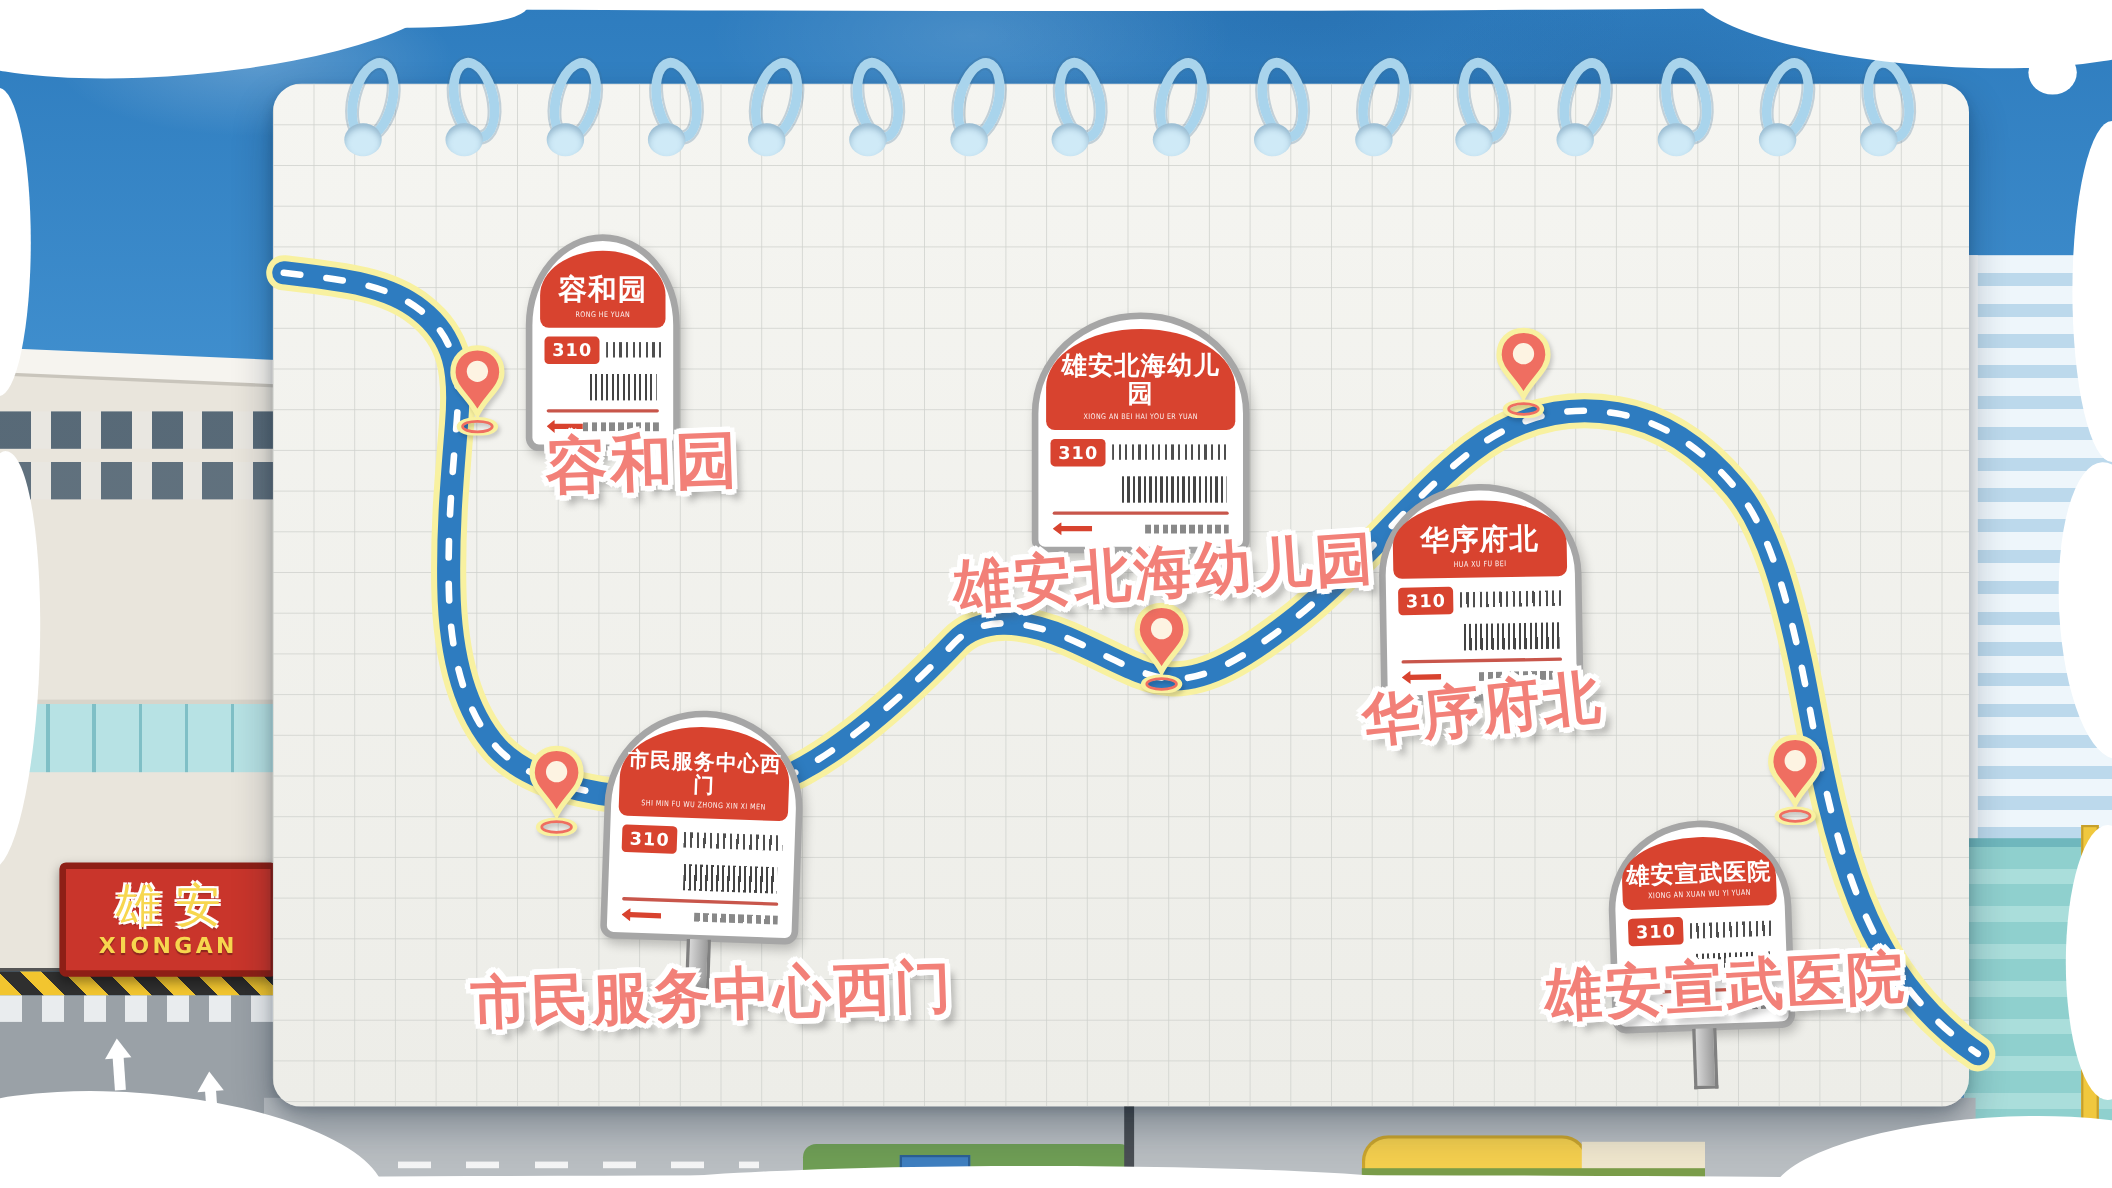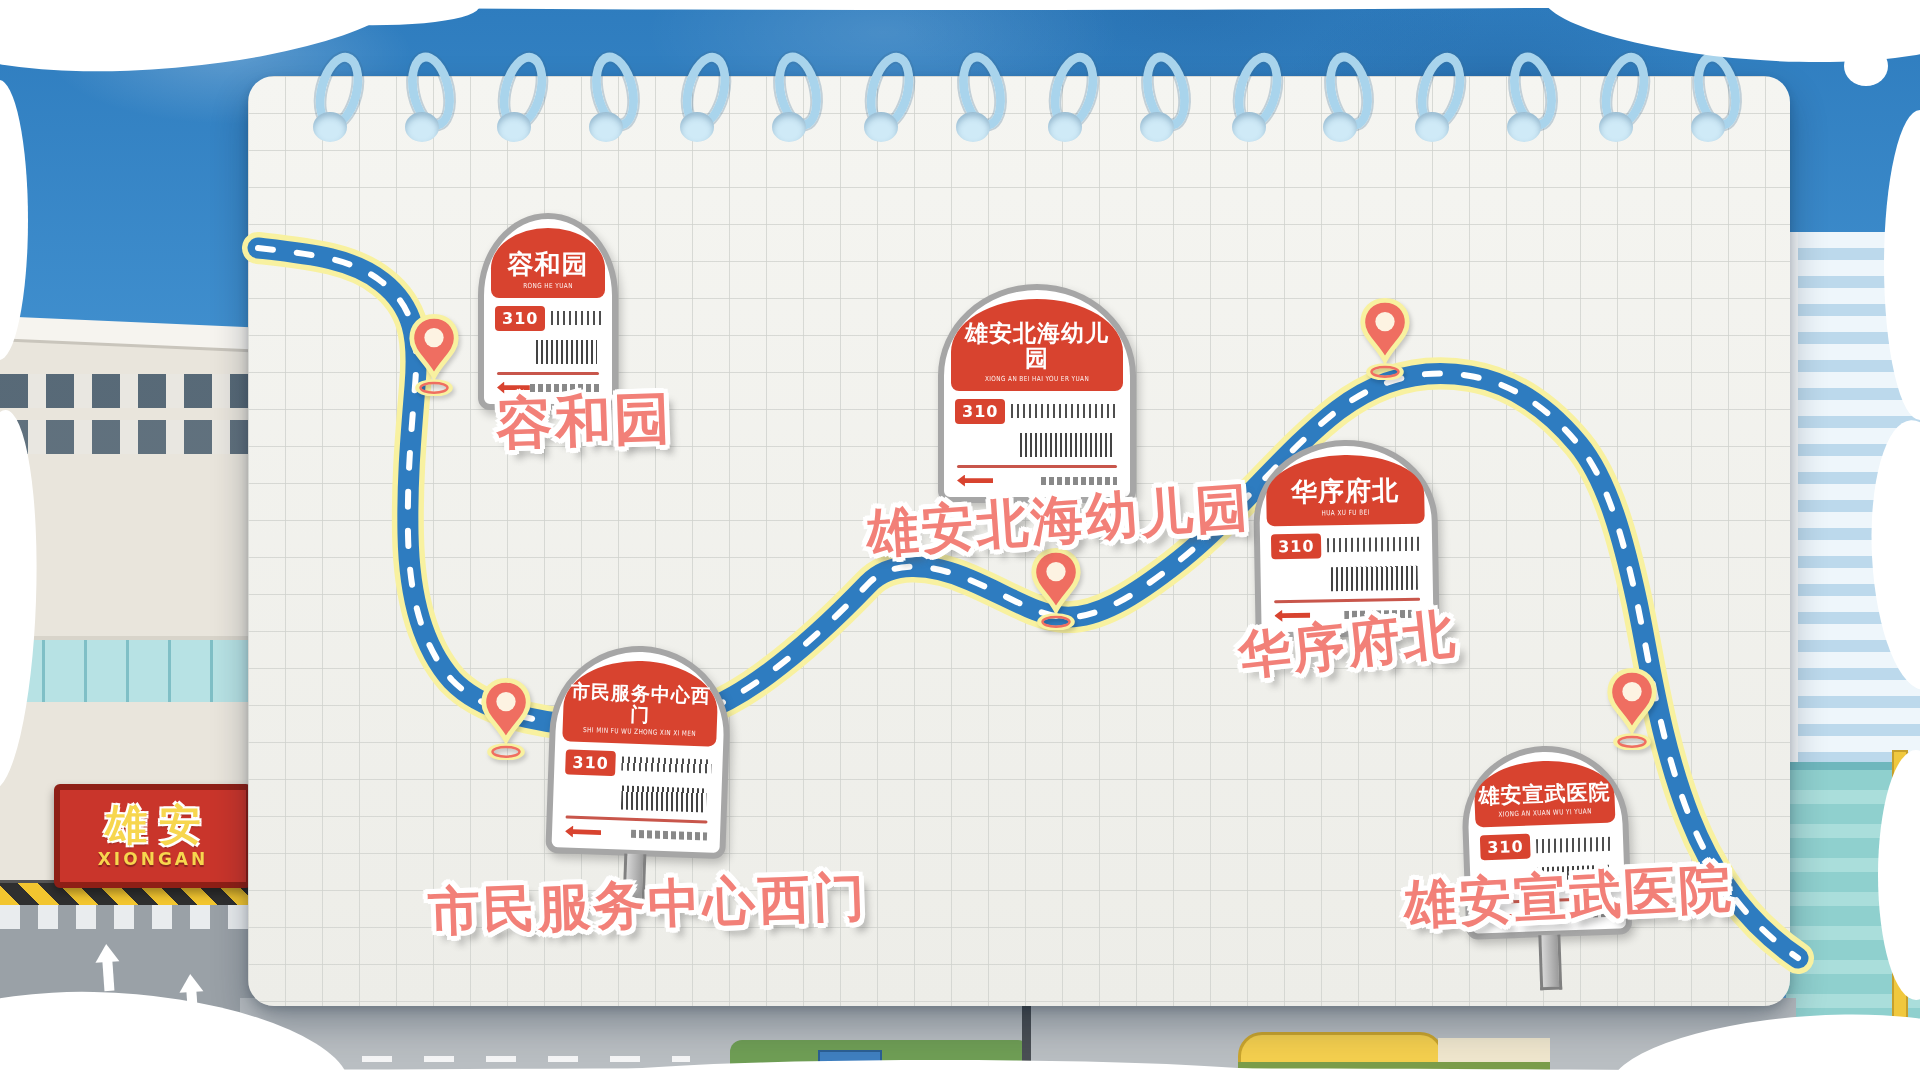--- a/index.html
+++ b/index.html
@@ -11,23 +11,23 @@
       radial-gradient(420px 170px at 62% 1%, rgba(22,80,140,.22), transparent 70%),
       linear-gradient(180deg,#2e7cbe 0%,#4190cf 34%,#5b9fd6 64%,#6daede 100%);}
 
   
   .bldg-left{position:absolute;left:0;top:336px;width:258px;height:544px;background:#e9e5dc;z-index:2;}
   .bldg-left .roof{position:absolute;left:-6px;top:-14px;width:272px;height:22px;background:#f6f4ef;transform:rotate(2.5deg);box-shadow:0 3px 0 #c9c5bc;}
   .bldg-left .win-a{position:absolute;left:0;top:38px;width:258px;height:34px;background:#e9e7e1;background-image:repeating-linear-gradient(90deg,rgba(72,92,108,.9) 0 28px,transparent 28px 46px);}
   .bldg-left .win-b{position:absolute;left:0;top:84px;width:258px;height:34px;background:#e9e7e1;background-image:repeating-linear-gradient(90deg,rgba(72,92,108,.85) 0 28px,transparent 28px 46px);}
   .bldg-left .glass{position:absolute;left:0;top:300px;width:258px;height:62px;background:repeating-linear-gradient(90deg,#7fbfc6 0 3px,#b7e2e4 3px 42px);border-top:4px solid #d8d4ca;}
   .corner-sign{position:absolute;left:54px;top:784px;width:186px;height:92px;background:#c9352b;border:6px solid #8e1f16;border-radius:6px;display:flex;flex-direction:column;align-items:center;justify-content:center;z-index:4;box-shadow:0 5px 10px rgba(0,0,0,.35);}
-  .corner-sign .cn{font-size:42px;font-weight:700;color:#f7d64e;letter-spacing:12px;text-indent:12px;line-height:1;
+  .corner-sign .cn{font-size:42px;font-weight:400;color:#f7d64e;letter-spacing:12px;text-indent:12px;line-height:1;
     text-shadow:-2px -2px 0 #fff,2px -2px 0 #fff,-2px 2px 0 #fff,2px 2px 0 #fff,0 3px 2px rgba(0,0,0,.25);}
-  .corner-sign .en{font-size:17px;font-weight:800;color:#f7d64e;letter-spacing:3px;margin-top:3px;text-shadow:0 2px 1px rgba(0,0,0,.3);}
+  .corner-sign .en{font-size:20px;font-weight:800;color:#f7d64e;letter-spacing:3px;margin-top:3px;text-shadow:0 2px 1px rgba(0,0,0,.3);}
   .barrier{position:absolute;left:0;top:880px;width:258px;height:22px;background:repeating-linear-gradient(45deg,#f2c52f 0 14px,#2f2f2f 14px 28px);border-top:3px solid #555;z-index:3;}
   .road-left{position:absolute;left:0;top:905px;width:258px;height:175px;background:#9aa1a7;z-index:2;}
   .crosswalk{position:absolute;left:0;top:905px;width:258px;height:24px;background:repeating-linear-gradient(90deg,#e9ecee 0 20px,#9aa1a7 20px 38px);z-index:3;}
   .road-arrow{position:absolute;width:24px;height:52px;z-index:4;}
   .road-arrow::before{content:"";position:absolute;top:0;left:0;border-left:12px solid transparent;border-right:12px solid transparent;border-bottom:18px solid #fff;}
   .road-arrow::after{content:"";position:absolute;top:15px;left:7px;width:10px;height:32px;background:#fff;}
   .arrow1{left:96px;top:944px;transform:rotate(-4deg);}
   .arrow2{left:180px;top:974px;transform:rotate(-4deg);}
 
   

